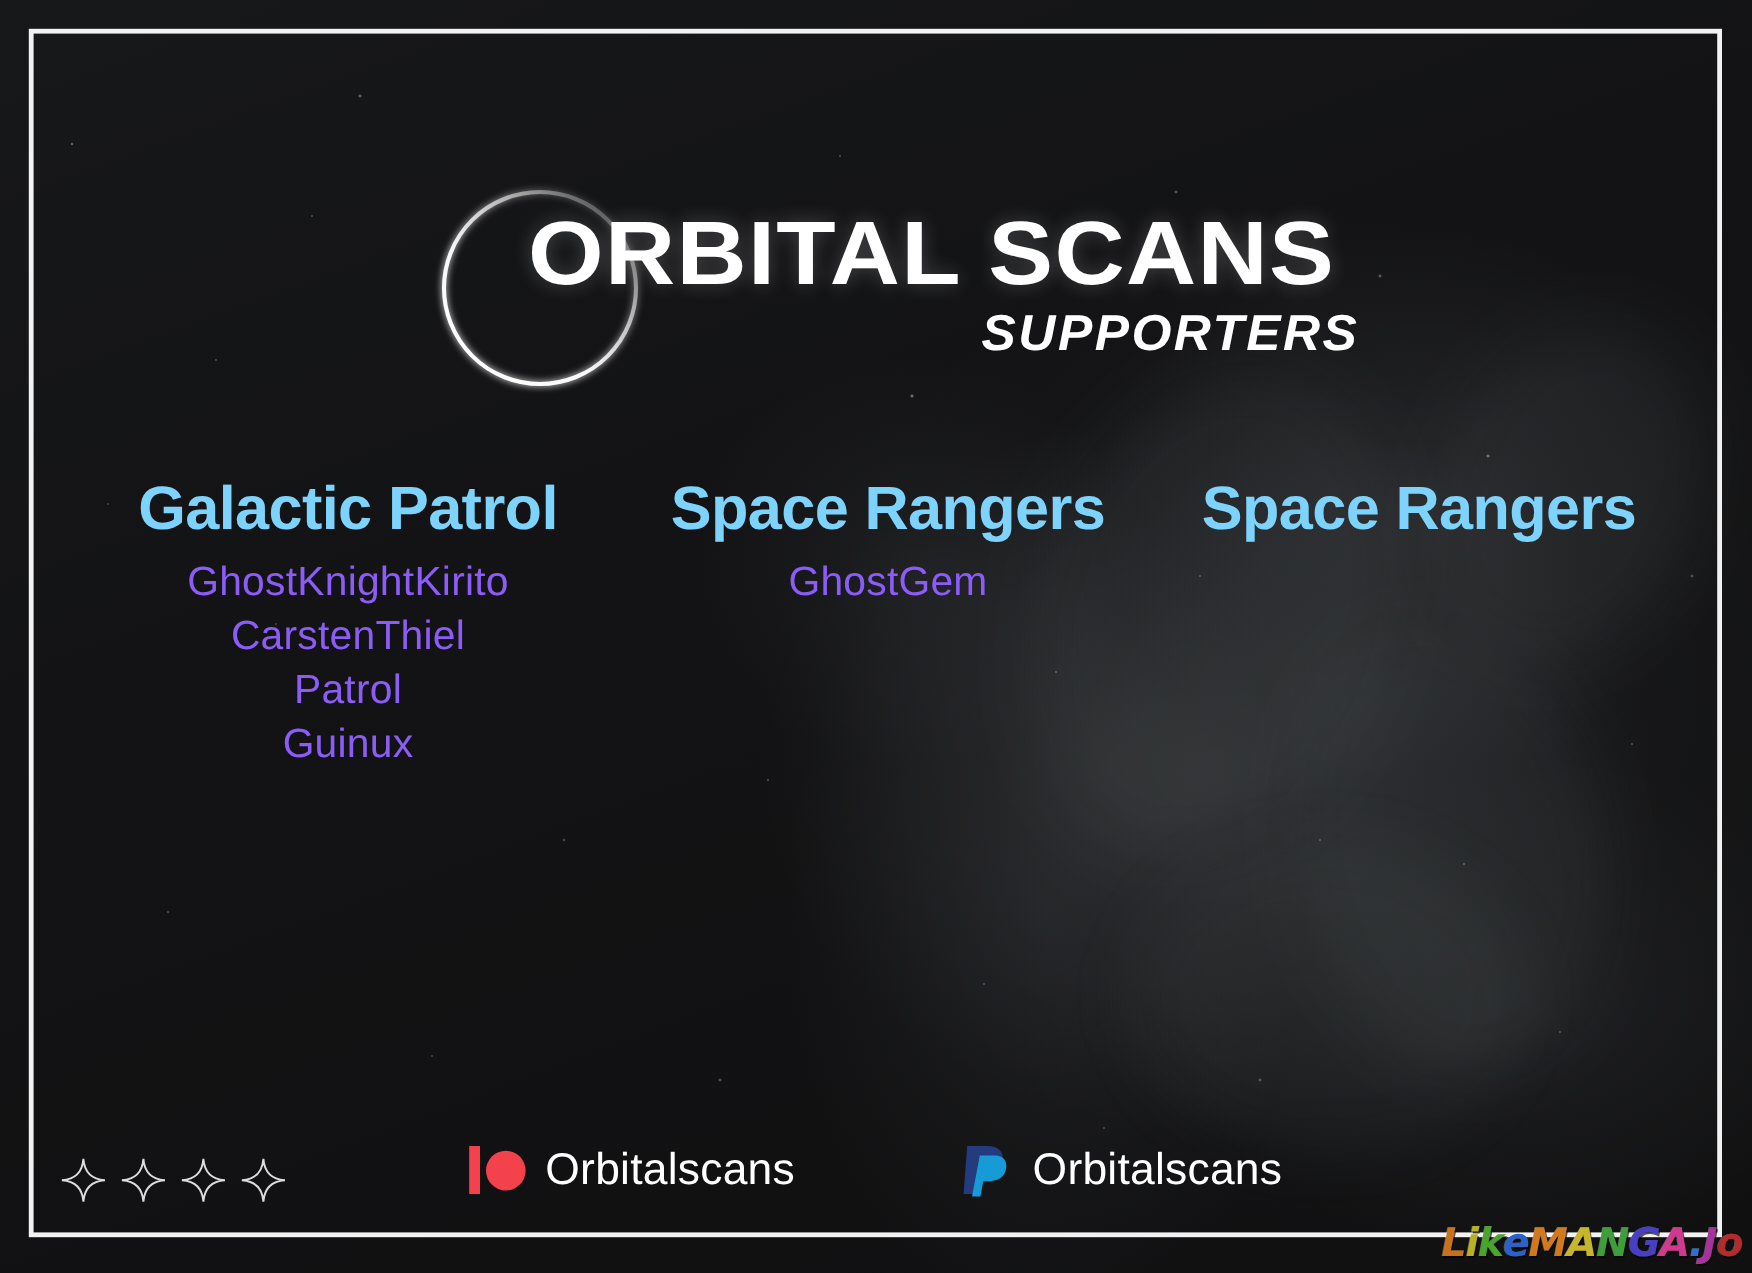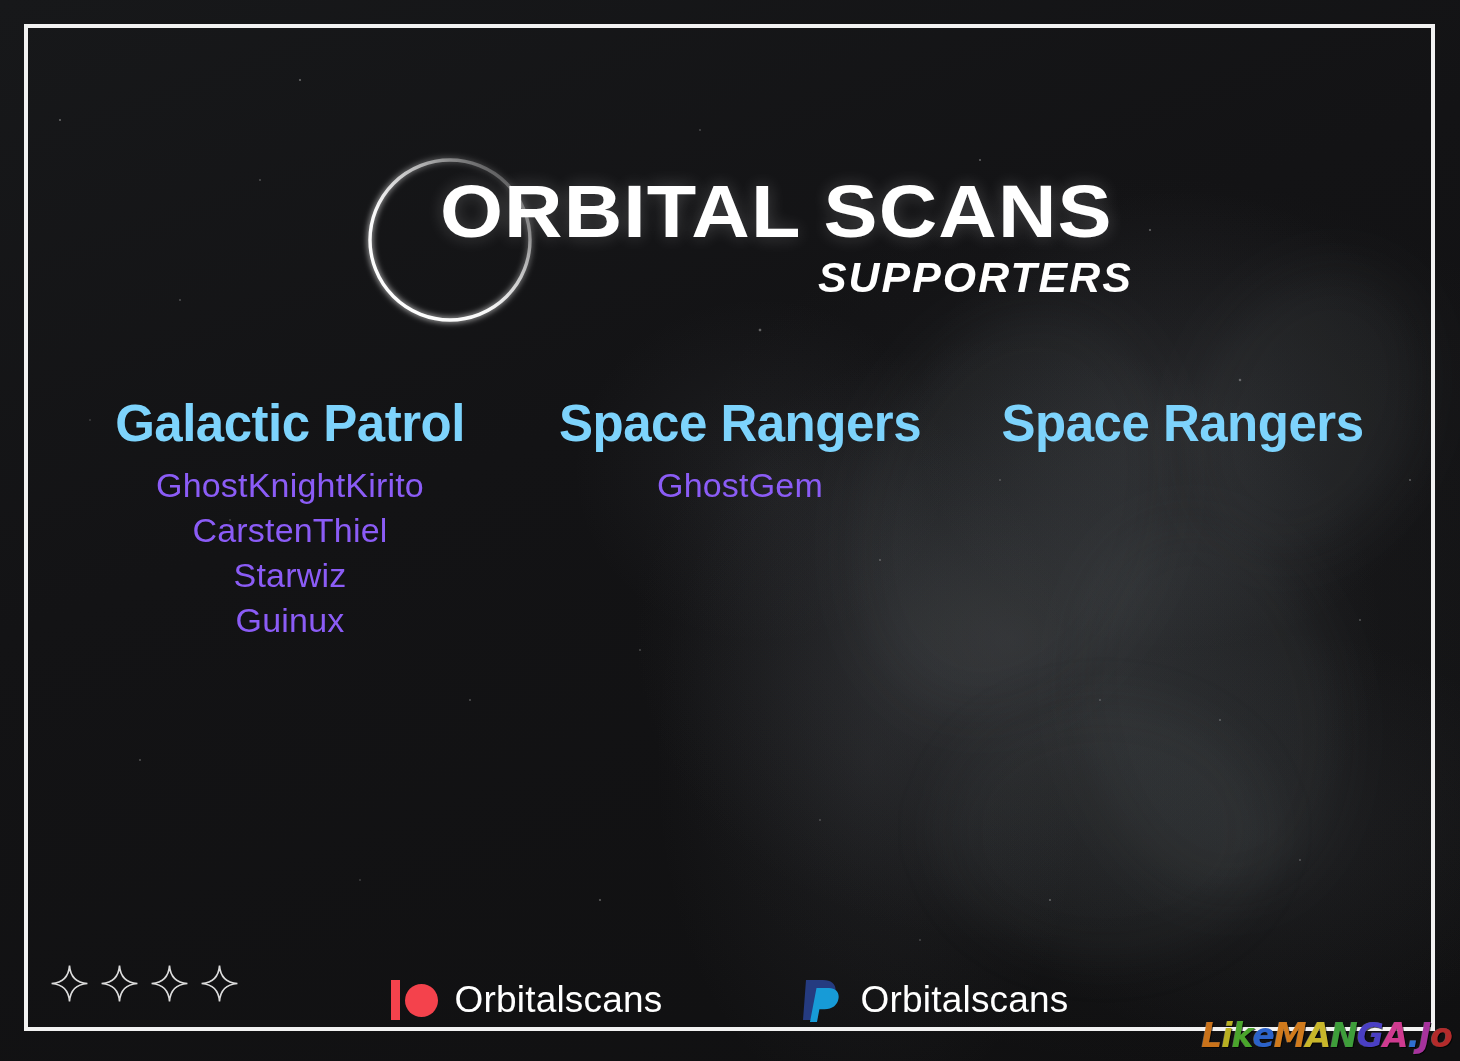--- a/index.html
+++ b/index.html
@@ -183,21 +183,20 @@
   .pay-links {
     position: absolute;
     left: 0;
     top: 952px;
     width: 1460px;
     display: flex;
     justify-content: center;
     align-items: center;
     gap: 138px;
     z-index: 25;
-    margin-top: 25px;
   }
   .pay-link {
     display: flex;
     align-items: center;
     gap: 16px;
   }
   .pay-label {
     font-size: 37px;
     font-weight: 400;
     color: #ffffff;
@@ -271,21 +270,21 @@
     <div class="logo-sub">SUPPORTERS</div>
   </div>
 
   <div class="tiers">
 
     <div class="tier tier-0">
       <div class="tier-title">Galactic Patrol</div>
       <ul class="tier-members">
         <li class="tier-member">GhostKnightKirito</li>
         <li class="tier-member">CarstenThiel</li>
-        <li class="tier-member">Starwiz</li>
+        <li class="tier-member">Patrol</li>
         <li class="tier-member">Guinux</li>
       </ul>
     </div>
 
     <div class="tier tier-1">
       <div class="tier-title">Space Rangers</div>
       <ul class="tier-members">
         <li class="tier-member">GhostGem</li>
       </ul>
     </div>

